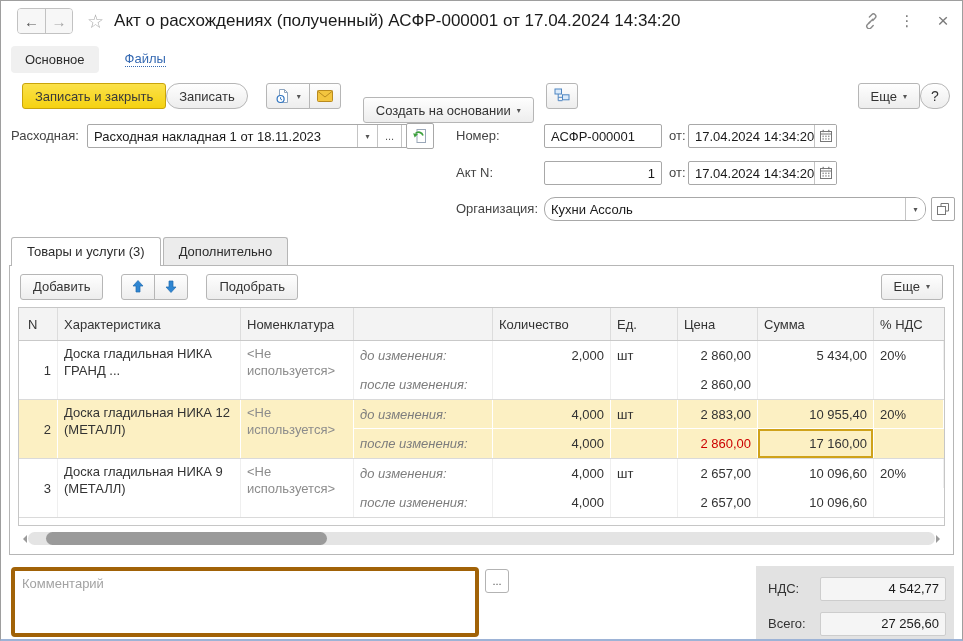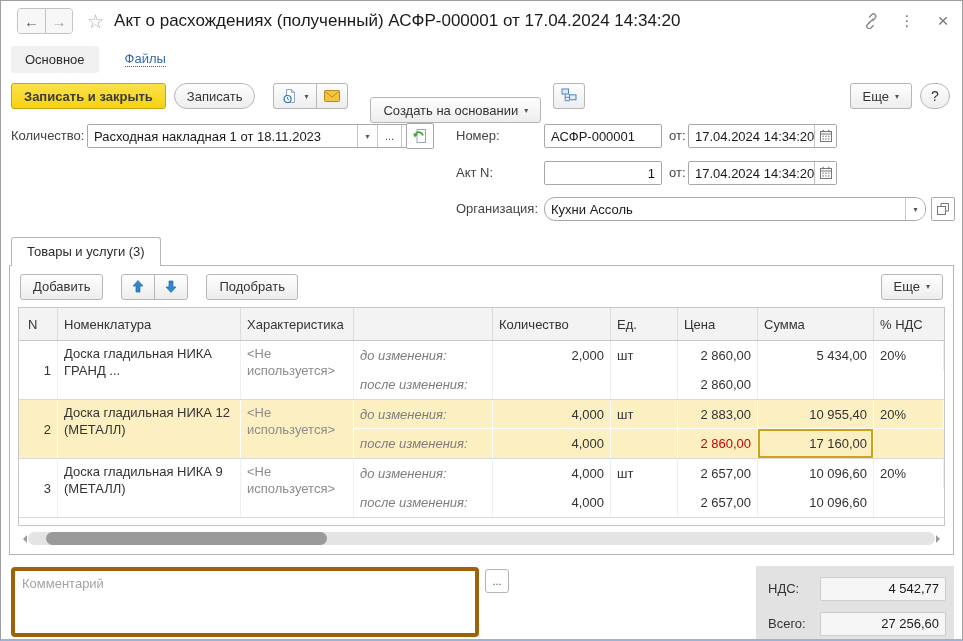--- a/index.html
+++ b/index.html
@@ -20,27 +20,27 @@
 
   
   .navrow { height:36px; display:flex; align-items:center; padding:0 10px; gap:26px; }
   .navtab { background:#f0f0f0; border-radius:4px; padding:6px 14px; color:#2b2b2b; cursor:pointer; }
   .navlink { color:#3569b2; border-bottom:1px dotted #3569b2; cursor:pointer; }
 
   
   .cmdbar { height:38px; display:flex; align-items:center; padding:0 12px 0 10px; }
   .btn { height:26px; border:1px solid #b6b6b6; border-radius:3px; background:linear-gradient(#fefefe,#ededed); padding:0 12px; font-size:13px; color:#333; display:inline-flex; align-items:center; justify-content:center; gap:6px; cursor:pointer; white-space:nowrap; }
   .btn .dd { font-size:8px; color:#555; }
-  .btn.primary { background:linear-gradient(#fbe14a,#f5d211); border-color:#c9a40b; font-weight:bold; color:#3a3a3a; }
+  .btn.primary { background:linear-gradient(#fbe14a,#f5d211); border-color:#c9a40b; font-weight:normal; color:#3a3a3a;margin-left:11px; }
   .btn.iconbtn { width:32px; padding:0; }
   .btn-group { display:inline-flex; }
   .btn-group .btn { border-radius:0; margin-left:-1px; }
   .btn-group .btn:first-child { border-radius:3px 0 0 3px; margin-left:0; }
   .btn-group .btn:last-child { border-radius:0 3px 3px 0; }
-  .sp8{margin-left:8px;border-radius:13px;} .sp18{margin-left:18px;} .sp22{margin-left:22px;margin-top:28px;} .sp12{margin-left:12px;}
+  .sp8{border-radius:13px;} .sp18{margin-left:18px;} .sp22{margin-left:22px;margin-top:28px;} .sp12{margin-left:12px;}
   .cmd-spacer { flex:1; }
   .helpbtn { width:30px; padding:0; font-size:14px; }
 
   
   .formarea { position:relative; height:102px; margin-top:8px; }
   .flabel { position:absolute; line-height:24px; color:#444; }
   .field { position:absolute; height:24px; display:flex; align-items:center; border:1px solid #a8a8a8; border-radius:2px; background:#fff; overflow:hidden; }
   .field .val { padding:0 6px; flex:1; white-space:nowrap; overflow:hidden; color:#1a1a1a; }
   .field .val.right { text-align:right; }
   .field .seg { align-self:stretch; border-left:1px solid #c4c4c4; display:flex; align-items:center; justify-content:center; color:#555; font-size:8px; cursor:pointer; background:#fff; }
@@ -170,21 +170,21 @@
     </button>
     <div class="cmd-spacer"></div>
     <button class="btn">
       <span>Еще</span>
       <span class="dd">▾</span>
     </button>
     <button class="btn helpbtn sp8">?</button>
   </div>
 
   <div class="formarea">
-    <span class="flabel" style="left:10px; top:1px;">Количество:</span>
+    <span class="flabel" style="left:10px; top:1px;">Расходная:</span>
     <div class="field" style="left:86px; top:1px; width:339px;">
       <span class="val">Расходная накладная 1 от 18.11.2023</span>
       <span class="seg" style="width:20px;">▾</span>
       <span class="seg" style="width:24px; font-size:11px;">...</span>
       <span class="seg" style="width:24px;">
         <svg width="14" height="14" viewBox="0 0 14 14">
           <path d="M5 4.5 V1.5 H12.5 V9 H9.5" fill="#fff" stroke="#777"></path>
           <rect x="1.5" y="4.5" width="8" height="8" fill="#fff" stroke="#777"></rect>
         </svg>
       </span>
@@ -255,20 +255,21 @@
         <svg width="14" height="14" viewBox="0 0 14 14">
           <path d="M5 4.5 V1.5 H12.5 V9 H9.5" fill="#fff" stroke="#777"></path>
           <rect x="1.5" y="4.5" width="8" height="8" fill="#fff" stroke="#777"></rect>
         </svg>
       </span>
     </button>
   </div>
 
   <div class="tabsrow">
     <span class="doctab active">Товары и услуги (3)</span>
+    <span class="doctab">Дополнительно</span>
   </div>
 
   <div class="panel">
     <div class="tbl-toolbar">
       <button class="btn">Добавить</button>
       <div class="btn-group sp18">
         <button class="btn arrowbtn">
           <span>
             <svg width="12" height="13" viewBox="0 0 12 13">
                 <polygon points="6,0.5 11,6 8,6 8,12 4,12 4,6 1,6" fill="#2f86d2" stroke="#1f6cb0" stroke-width="0.7"></polygon>
@@ -287,22 +288,22 @@
       <div class="cmd-spacer"></div>
       <button class="btn">
         <span>Еще</span>
         <span class="dd">▾</span>
       </button>
     </div>
 
     <div class="table-wrap">
       <div class="thead">
         <div class="hcell" style="padding-left:9px;">N</div>
+        <div class="hcell">Характеристика</div>
         <div class="hcell">Номенклатура</div>
-        <div class="hcell">Характеристика</div>
         <div class="hcell"></div>
         <div class="hcell">Количество</div>
         <div class="hcell">Ед.</div>
         <div class="hcell">Цена</div>
         <div class="hcell">Сумма</div>
         <div class="hcell">% НДС</div>
       </div>
 
       <div class="trow">
         <div class="cell rs c1 num">1</div>

